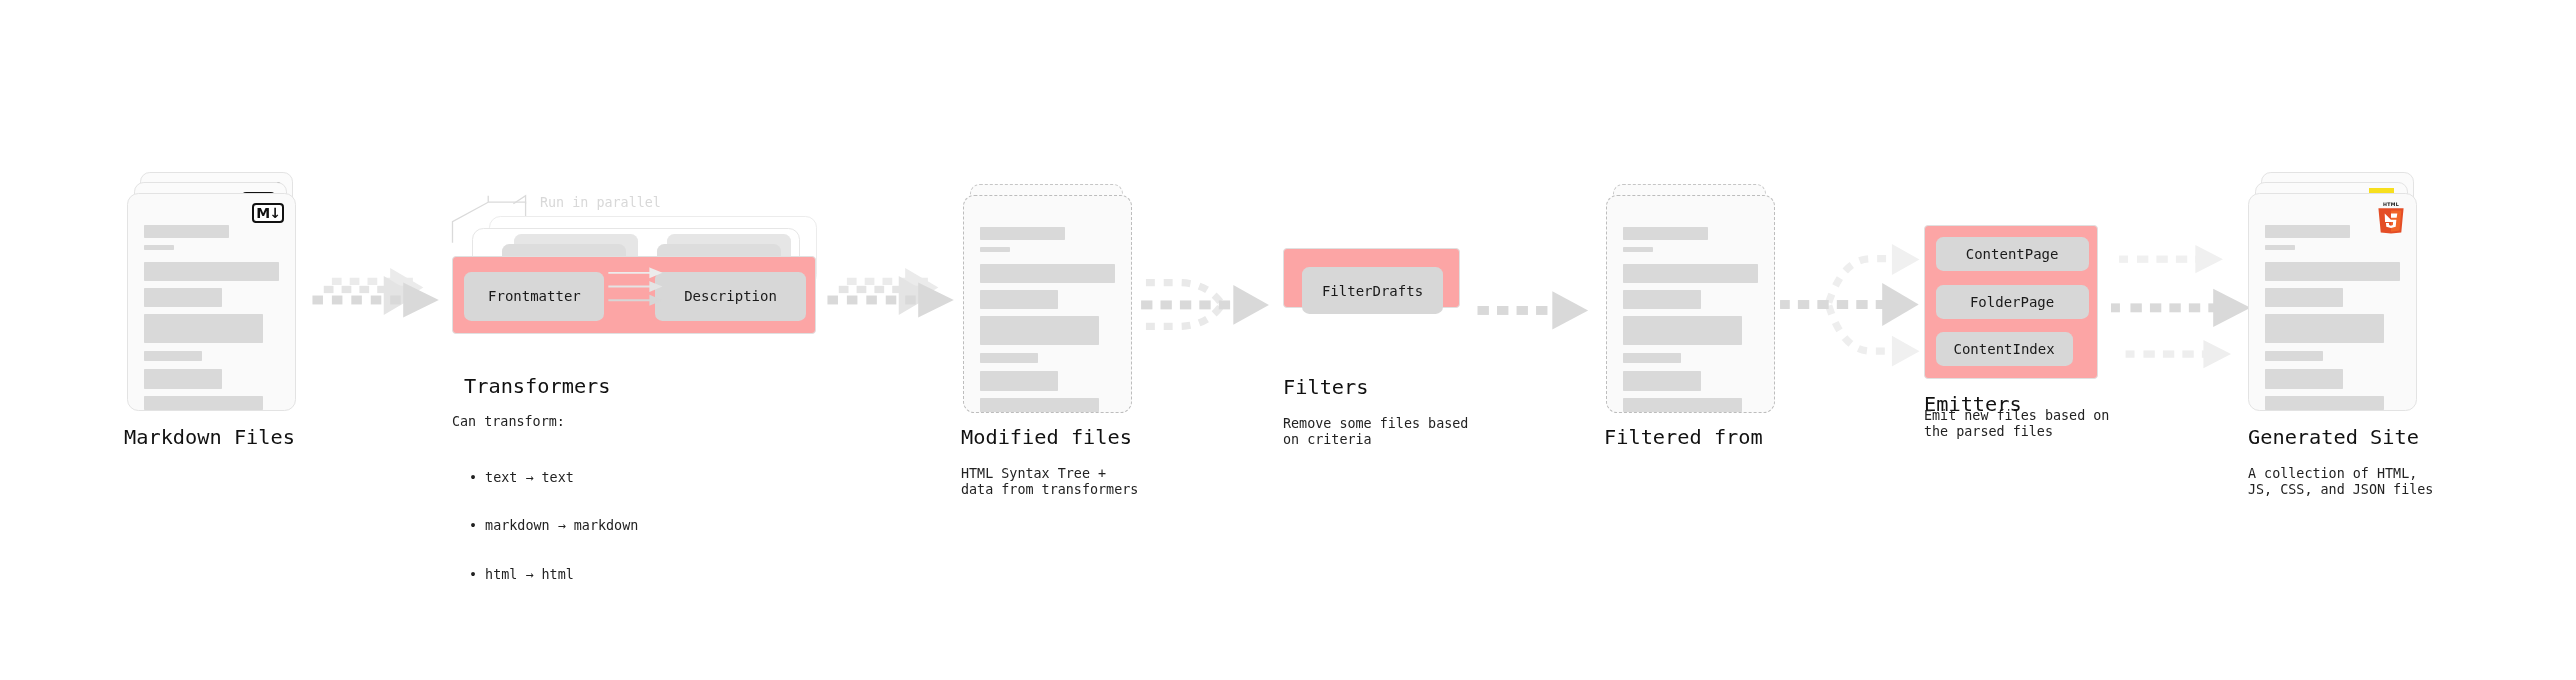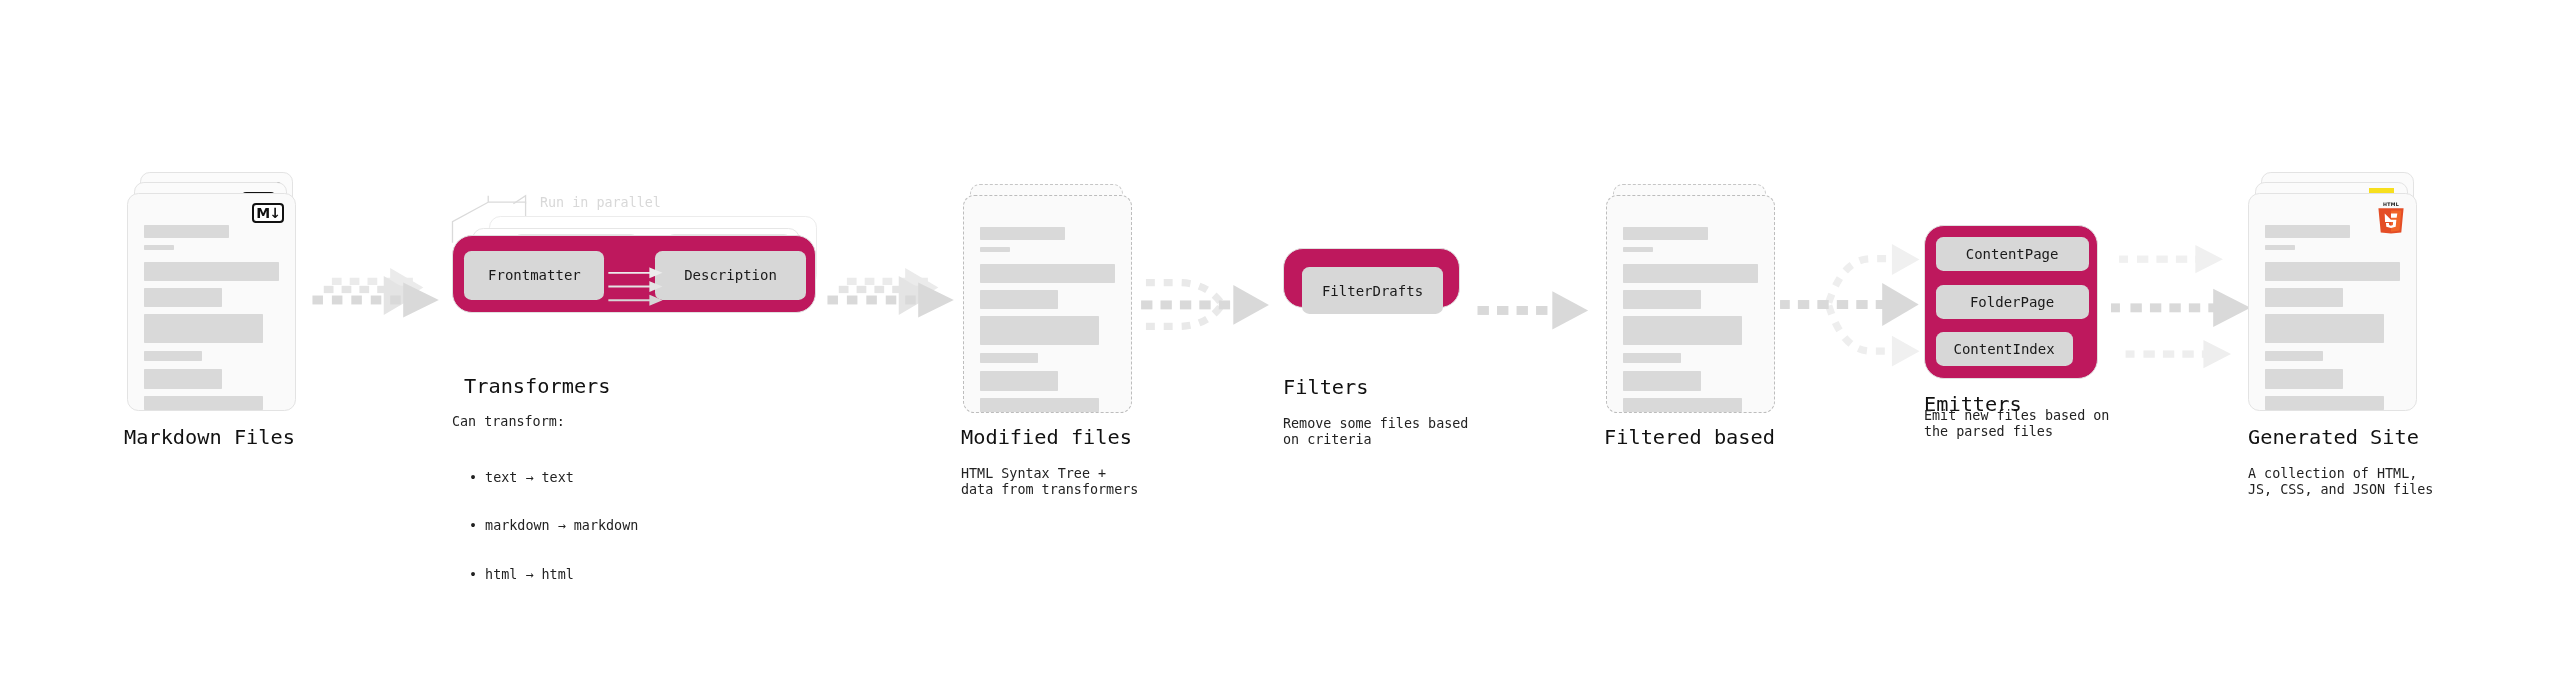--- a/index.html
+++ b/index.html
@@ -121,22 +121,22 @@
     width: 24.4px;
     height: 14.6px;
     background: #f7df1e;
     z-index: 6;
   }
 
   
   .pbox {
     position: relative;
     border: 1.2px solid #e0e0e0;
-    border-radius: 20px;
-    background: #be185d;
+    border-radius: 4px;
+    background: #fca5a5;
     box-sizing: border-box;
   }
   .pbox-ghost {
     position: absolute;
     border: 1.2px solid #ececec;
     border-radius: 11.4px;
     background: #ffffff;
     box-sizing: border-box;
     z-index: 1;
   }
@@ -250,21 +250,21 @@
     <div class="runlabel" style="left:88px; top:-9.8px;">Run in parallel</div>
 
     <div class="pbox-ghost" style="left:37px; top:11.4px; width:328px; height:70px;"></div>
     <div class="pbox-ghost" style="left:19.5px; top:23px; width:328px; height:70px; border-color:#e6e6e6;"></div>
 
     <div class="chip-ghost" style="left:62px; top:29px; width:124px; height:42px;"></div>
     <div class="chip-ghost g2" style="left:50px; top:39px; width:124px; height:42px;"></div>
     <div class="chip-ghost" style="left:215px; top:29px; width:124px; height:42px;"></div>
     <div class="chip-ghost g2" style="left:205px; top:39px; width:124px; height:42px;"></div>
 
-    <div class="pbox" style="position:absolute; left:0px; top:30px; width:364px; height:78px; z-index:3;">
+    <div class="pbox" style="position:absolute; left:0px; top:51px; width:364px; height:78px; z-index:3;">
       <div class="chip" style="position:absolute; left:11.4px; top:14.6px; width:140px; height:49px; z-index:4;">Frontmatter</div>
       <div class="chip" style="position:absolute; left:202px; top:14.6px; width:151px; height:49px; z-index:4;">Description</div>
     </div>
 
     <svg style="position:absolute; left:156px; top:63px; z-index:5;" width="54" height="42" viewBox="0 0 66 52">
       <g stroke="#ececec" stroke-width="2.4" fill="#ececec">
         <line x1="0" y1="6" x2="54" y2="6"></line>
           <polygon points="52,1 64,6 52,11"></polygon>
       </g>
       <g stroke="#e4e4e4" stroke-width="2.4" fill="#e4e4e4">
@@ -377,21 +377,21 @@
         <div class="sk tiny"></div>
         <div class="sk p1"></div>
         <div class="sk p2"></div>
         <div class="sk p3"></div>
         <div class="sk p4"></div>
         <div class="sk p5"></div>
         <div class="sk p6"></div>
       </div>
     </div>
   </div>
-  <div class="title" style="left:1604px; top:425px;">Filtered based</div>
+  <div class="title" style="left:1604px; top:425px;">Filtered from</div>
 
   <svg class="node" style="left:1780px; top:236px;" width="142" height="150" viewBox="0 0 175 185">
     <g stroke="#eeeeee" stroke-width="9" fill="none" stroke-dasharray="11 11" stroke-linecap="butt">
       <path d="M 60 82 Q 78 28 112 28 L 136 28"></path>
       <path d="M 60 86 Q 78 142 112 142 L 136 142"></path>
     </g>
     <g fill="#f0f0f0">
       <polygon points="138,10 172,29 138,48"></polygon>
       <polygon points="138,123 172,142 138,161"></polygon>
     </g>

